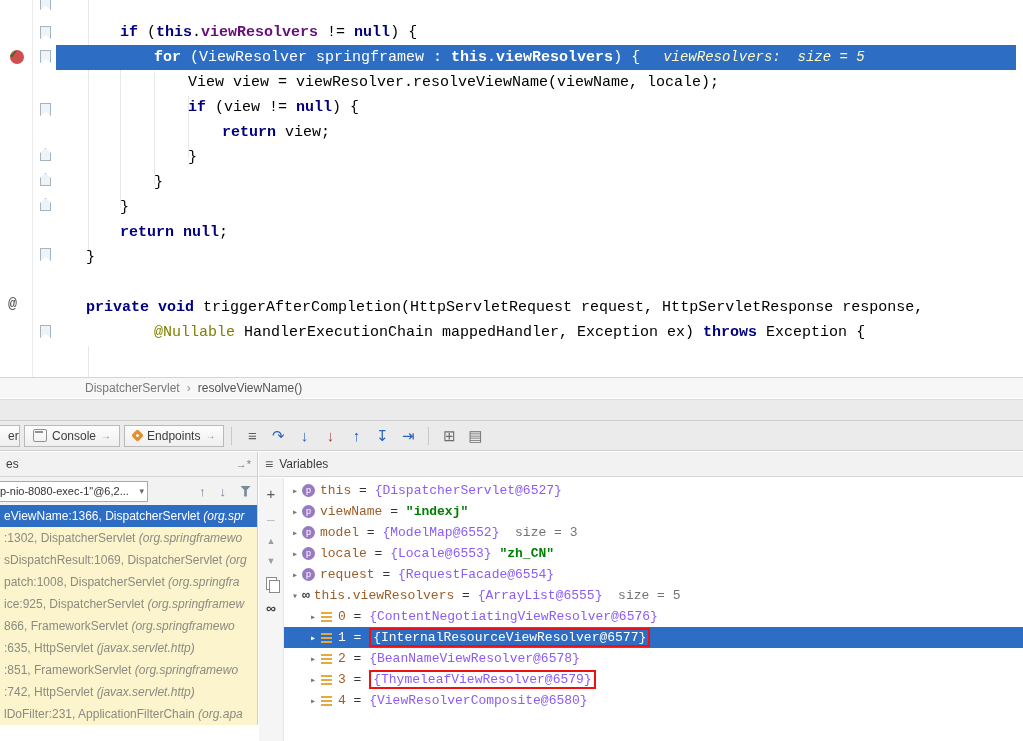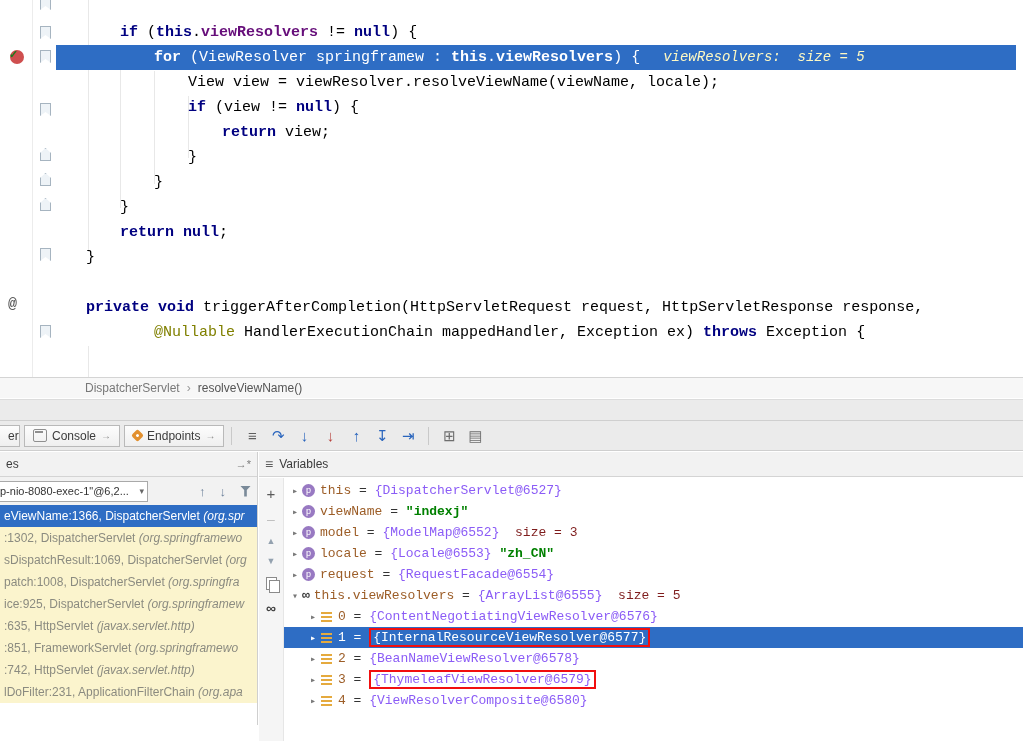--- a/index.html
+++ b/index.html
@@ -88,21 +88,21 @@
   .chev{flex:0 0 14px;width:14px;text-align:center;color:#787878;font-size:10px;}
   .p-icon{flex:0 0 13px;width:13px;height:13px;border-radius:50%;background:#9879c2;color:#fff;
           font-size:9px;line-height:13px;text-align:center;margin-right:5px;font-family:"Liberation Sans",sans-serif;}
   .watch-ico{color:#3a3a3a;font-weight:bold;margin-right:4px;font-size:13px;}
   .arr-icon{flex:0 0 11px;width:11px;height:10px;margin:0 6px 0 1px;
             background:repeating-linear-gradient(to bottom,#e5aa3e 0 2px,transparent 2px 4px);}
   .var-name{color:#9c5d27;}
   .var-eq{color:#333;}
   .val-ref{color:#8b5cf6;}
   .val-str{color:#008000;font-weight:bold;}
-  .val-extra{color:#7f1d1d;}
+  .val-extra{color:#737373;}
   .redbox{border:2px solid #f10f0f;padding:0 2px;}
 </style>
 </head>
 <body>
 
 <div id="app">
 
   <section class="editor">
     <div id="guides">
         <div class="guide" style="left: 88px; top: 0px; height: 252px;"></div>
@@ -193,20 +193,21 @@
       <span class="f-ico" style="margin-left:auto;">↑</span>
       <span class="f-ico">↓</span>
       <span class="funnel"></span>
     </div>
     <div class="frames-list" id="frames-list">
         <div class="frame-row selected"><span>eViewName:1366, DispatcherServlet </span><span class="pkg">(org.spr</span></div>
         <div class="frame-row"><span>:1302, DispatcherServlet </span><span class="pkg">(org.springframewo</span></div>
         <div class="frame-row"><span>sDispatchResult:1069, DispatcherServlet </span><span class="pkg">(org</span></div>
         <div class="frame-row"><span>patch:1008, DispatcherServlet </span><span class="pkg">(org.springfra</span></div>
         <div class="frame-row"><span>ice:925, DispatcherServlet </span><span class="pkg">(org.springframew</span></div>
+        <div class="frame-row"><span>866, FrameworkServlet </span><span class="pkg">(org.springframewo</span></div>
         <div class="frame-row"><span>:635, HttpServlet </span><span class="pkg">(javax.servlet.http)</span></div>
         <div class="frame-row"><span>:851, FrameworkServlet </span><span class="pkg">(org.springframewo</span></div>
         <div class="frame-row"><span>:742, HttpServlet </span><span class="pkg">(javax.servlet.http)</span></div>
         <div class="frame-row"><span>lDoFilter:231, ApplicationFilterChain </span><span class="pkg">(org.apa</span></div>
       </div>
   </div>
 
   <div class="vars-pane">
     <div class="pane-header">
       <span class="menu-ico">≡</span>

